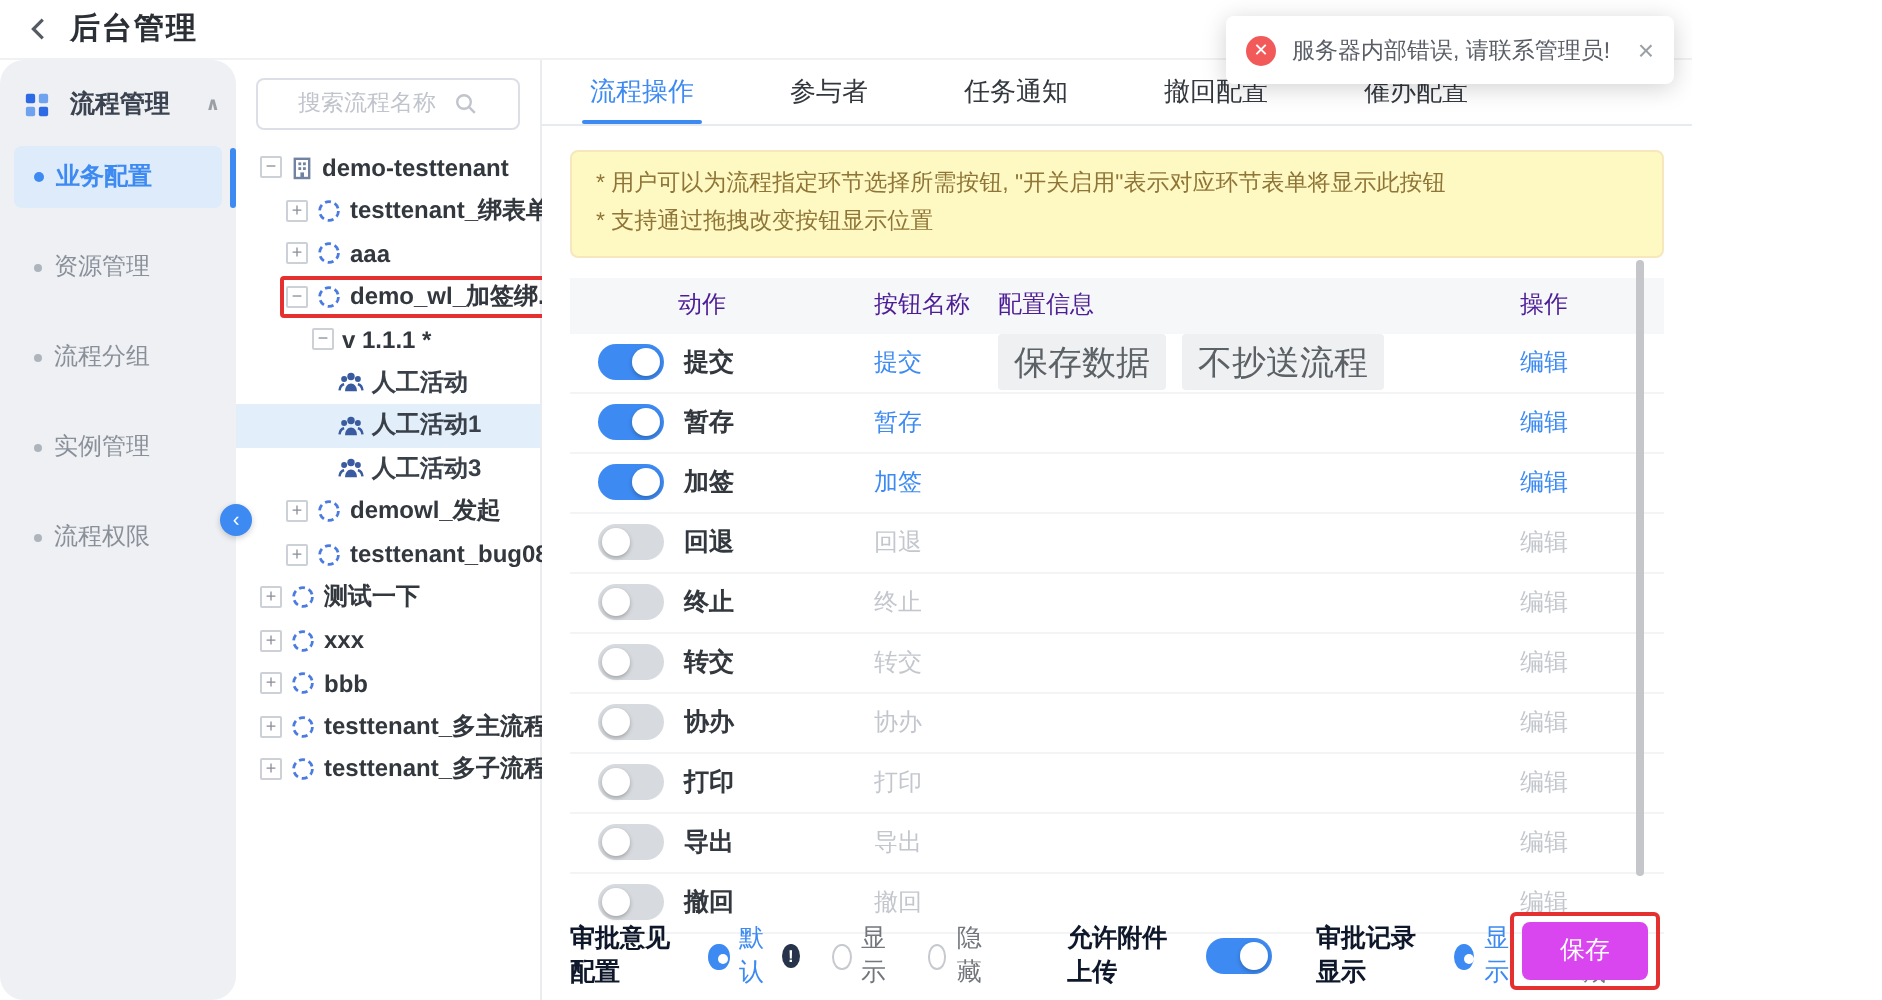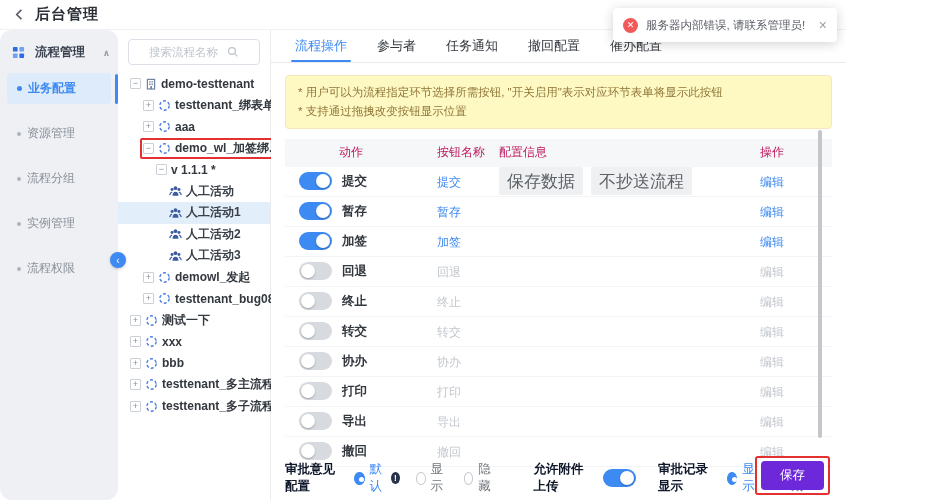--- a/index.html
+++ b/index.html
@@ -43,30 +43,30 @@
   .tree-row.selected { background:#e2eefa; }
   .t-inner { display:inline-flex; align-items:center; }
   .t-inner.hl { border:2px solid #e53030; border-radius:2px; padding:0 3px 0 1px; margin-left:-3px; }
   .expander { width:11px; height:11px; min-width:11px; border:1px solid #ccd0d7; border-radius:1px; color:#8b909a; font-size:9px; line-height:9px; text-align:center; margin-right:4px; background:#fff; }
   .t-icon { display:inline-flex; margin-right:4px; align-items:center; }
   .t-label { font-size:12px; font-weight:700; color:#33383f; }
   .t-label.act { font-weight:600; color:#3a4049; }
 
   
   .main { flex:1; position:relative; background:#fff; }
-  .tabs { display:flex; gap:30px; padding:0 24px; height:33px; align-items:center; border-bottom:1px solid #e7eaee; }
+  .tabs { display:flex; gap:48px; padding:0 24px; height:33px; align-items:center; border-bottom:1px solid #e7eaee; }
   .tab { font-size:13px; color:#33383f; cursor:pointer; position:relative; height:100%; display:flex; align-items:center; }
   .tab.active { color:#3d8af2; }
   .tab.active::after { content:""; position:absolute; left:-4px; right:-4px; bottom:0; height:2px; background:#3d8af2; border-radius:1px; }
 
   .content { padding:12px 14px 0 14px; }
   .banner { background:#fef9c3; border:1px solid #f6e7bd; border-radius:4px; padding:7px 12px; color:#8f7537; font-size:11.5px; line-height:1.65; }
 
   .tbl { margin-top:10px; }
-  .thead { display:flex; align-items:center; height:28px; background:#f6f7f9; color:#be185d; font-size:12px; }
+  .thead { display:flex; align-items:center; height:28px; background:#f6f7f9; color:#4c1d95; font-size:12px; }
   .trow { display:flex; align-items:center; height:30px; border-bottom:1px solid #f3f4f6; }
   .c1 { width:152px; padding-left:14px; display:flex; align-items:center; gap:10px; }
   .thead .c1 { padding-left:54px; display:block; }
   .c2 { width:62px; }
   .c3 { flex:1; display:flex; gap:8px; align-items:center; }
   .c4 { width:100px; text-align:right; padding-right:48px; }
   .act-label { font-size:12.5px; font-weight:700; color:#33383f; }
   .bname { font-size:12px; }
   .bname.on { color:#3d8af2; }
   .bname.off { color:#c3c7cd; }
@@ -87,21 +87,21 @@
   .f-label { font-weight:700; color:#0f172a; margin-right:8px; }
   .rgroup { display:flex; align-items:center; margin-right:22px; }
   .ritem { display:flex; align-items:center; margin-right:16px; cursor:pointer; }
   .radio { width:13px; height:13px; border-radius:50%; border:1px solid #c6c9ce; background:#fff; margin-right:5px; position:relative; }
   .radio.sel { background:#3d8af2; border-color:#3d8af2; }
   .radio.sel::after { content:""; position:absolute; left:4px; top:4px; width:5px; height:5px; border-radius:50%; background:#fff; }
   .r-label { color:#73777d; }
   .r-label.sel { color:#3d8af2; }
   .info-i { width:12px; height:12px; border-radius:50%; background:#26334a; color:#fff; font-size:8.5px; display:inline-flex; align-items:center; justify-content:center; margin-left:3px; font-weight:700; }
   .save-wrap { position:absolute; right:16px; bottom:5px; border:2px solid #e53030; border-radius:3px; padding:3px 4px; }
-  .save { background:#6d28d9; color:#fff; border:none; border-radius:4px; padding:6px 19px; font-size:12.5px; cursor:pointer; font-family:inherit; }
+  .save { background:#d946ef; color:#fff; border:none; border-radius:4px; padding:6px 19px; font-size:12.5px; cursor:pointer; font-family:inherit; }
 </style>
 </head>
 <body>
 
 <div class="app">
 
   <div class="topbar">
     <span class="back">
       <svg width="15" height="15" viewBox="0 0 16 16">
           <polyline points="10,3 5,8 10,13" fill="none" stroke="#555b63" stroke-width="1.7"></polyline>
@@ -243,34 +243,20 @@
               <span class="t-icon">
                 <svg width="13" height="12" viewBox="0 0 14 12">
                   <circle cx="3.3" cy="4.4" r="1.6" fill="#3a5ba0"></circle>
                   <circle cx="10.7" cy="4.4" r="1.6" fill="#3a5ba0"></circle>
                   <circle cx="7" cy="3" r="2" fill="#3a5ba0"></circle>
                   <path d="M3.8 11c0-2.5 1.4-4.2 3.2-4.2S10.2 8.5 10.2 11z" fill="#3a5ba0"></path>
                   <path d="M.8 10.5c.2-1.8 1.2-3 2.5-3.3M13.2 10.5c-.2-1.8-1.2-3-2.5-3.3" stroke="#3a5ba0" stroke-width="1.3" fill="none"></path>
                 </svg>
               </span>
               <span class="t-label act">人工活动1</span>
-            </span>
-          </div>
-          <div class="tree-row" style="padding-left: 51px;">
-            <span class="t-inner">
-              <span class="t-icon">
-                <svg width="13" height="12" viewBox="0 0 14 12">
-                  <circle cx="3.3" cy="4.4" r="1.6" fill="#3a5ba0"></circle>
-                  <circle cx="10.7" cy="4.4" r="1.6" fill="#3a5ba0"></circle>
-                  <circle cx="7" cy="3" r="2" fill="#3a5ba0"></circle>
-                  <path d="M3.8 11c0-2.5 1.4-4.2 3.2-4.2S10.2 8.5 10.2 11z" fill="#3a5ba0"></path>
-                  <path d="M.8 10.5c.2-1.8 1.2-3 2.5-3.3M13.2 10.5c-.2-1.8-1.2-3-2.5-3.3" stroke="#3a5ba0" stroke-width="1.3" fill="none"></path>
-                </svg>
-              </span>
-              <span class="t-label act">人工活动2</span>
             </span>
           </div>
           <div class="tree-row" style="padding-left: 51px;">
             <span class="t-inner">
               <span class="t-icon">
                 <svg width="13" height="12" viewBox="0 0 14 12">
                   <circle cx="3.3" cy="4.4" r="1.6" fill="#3a5ba0"></circle>
                   <circle cx="10.7" cy="4.4" r="1.6" fill="#3a5ba0"></circle>
                   <circle cx="7" cy="3" r="2" fill="#3a5ba0"></circle>
                   <path d="M3.8 11c0-2.5 1.4-4.2 3.2-4.2S10.2 8.5 10.2 11z" fill="#3a5ba0"></path>

